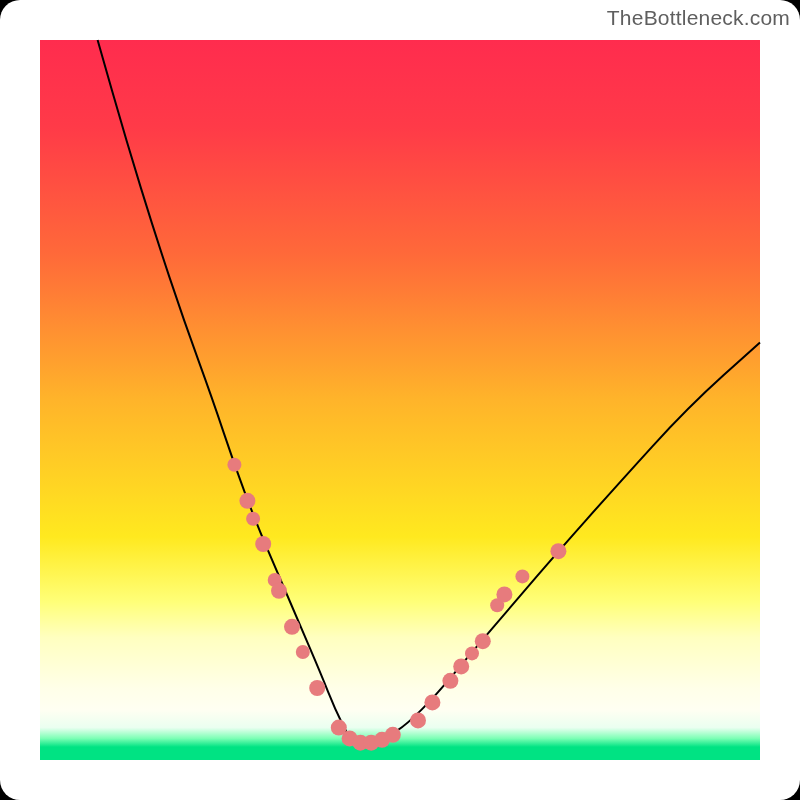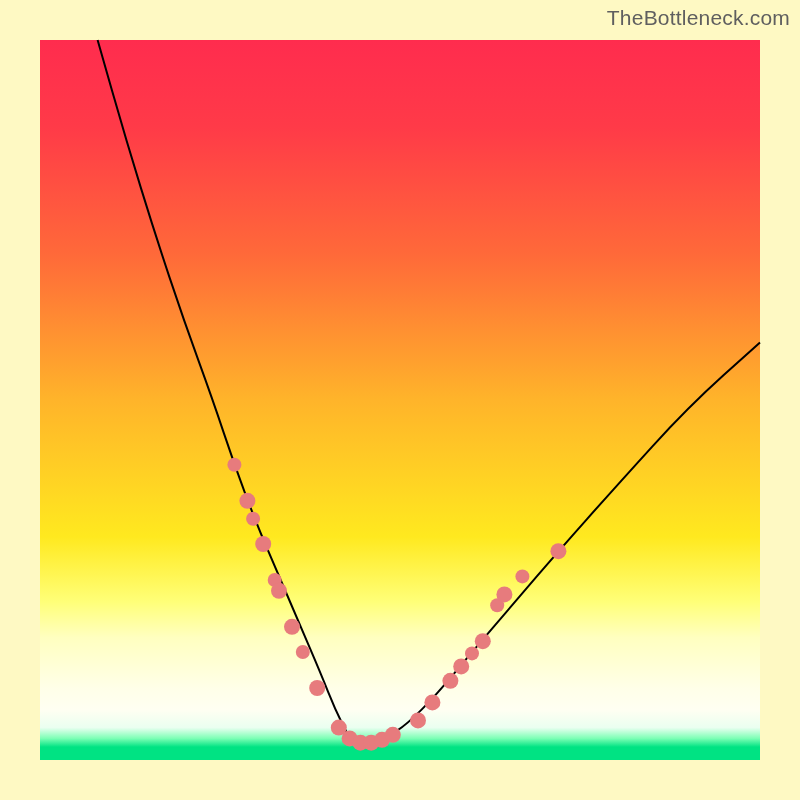--- a/index.html
+++ b/index.html
@@ -9,21 +9,22 @@
     height: 800px;
     background: #000;
     font-family: Arial, Helvetica, sans-serif;
     overflow: hidden;
   }
   .frame {
     position: absolute;
     left: 0; top: 0;
     width: 800px;
     height: 800px;
-    background: #fef9c3;
+    background: #ffffff;
+    border-radius: 20px;
   }
   .plot-area {
     position: absolute;
     left: 40px;
     top: 40px;
     width: 720px;
     height: 720px;
     
     background: linear-gradient(
       to bottom,

